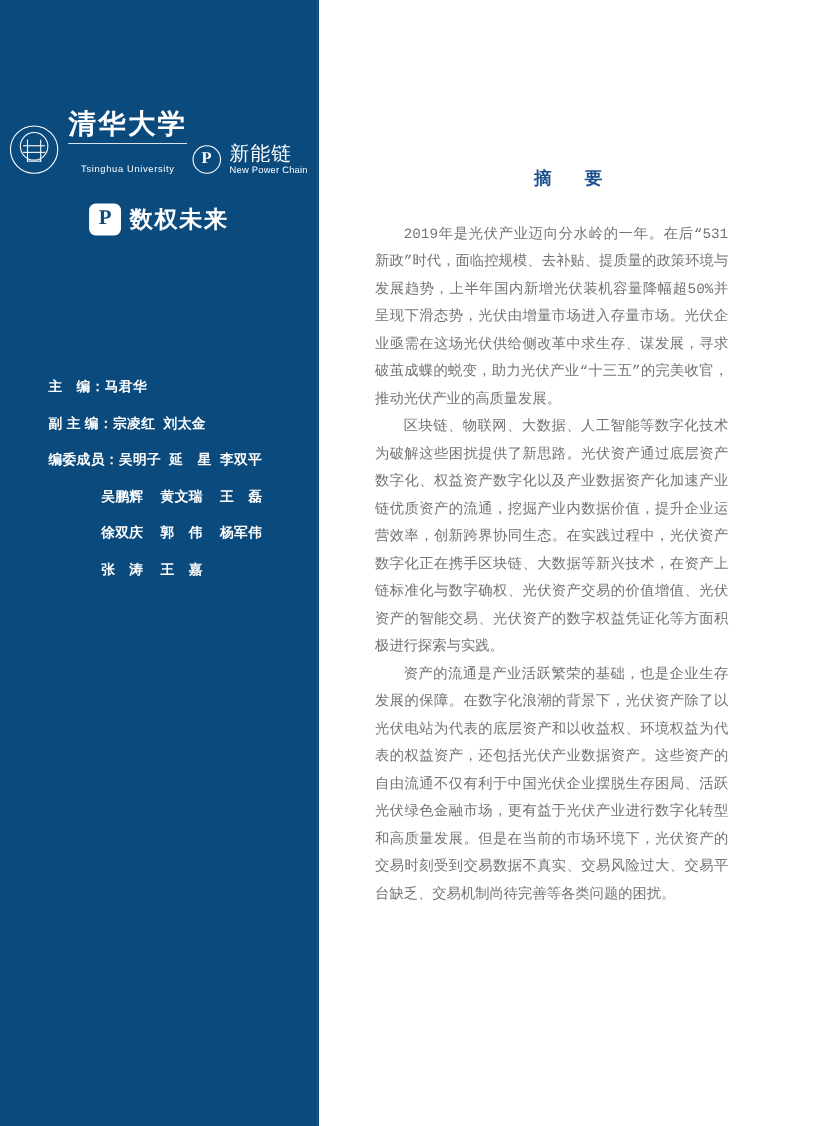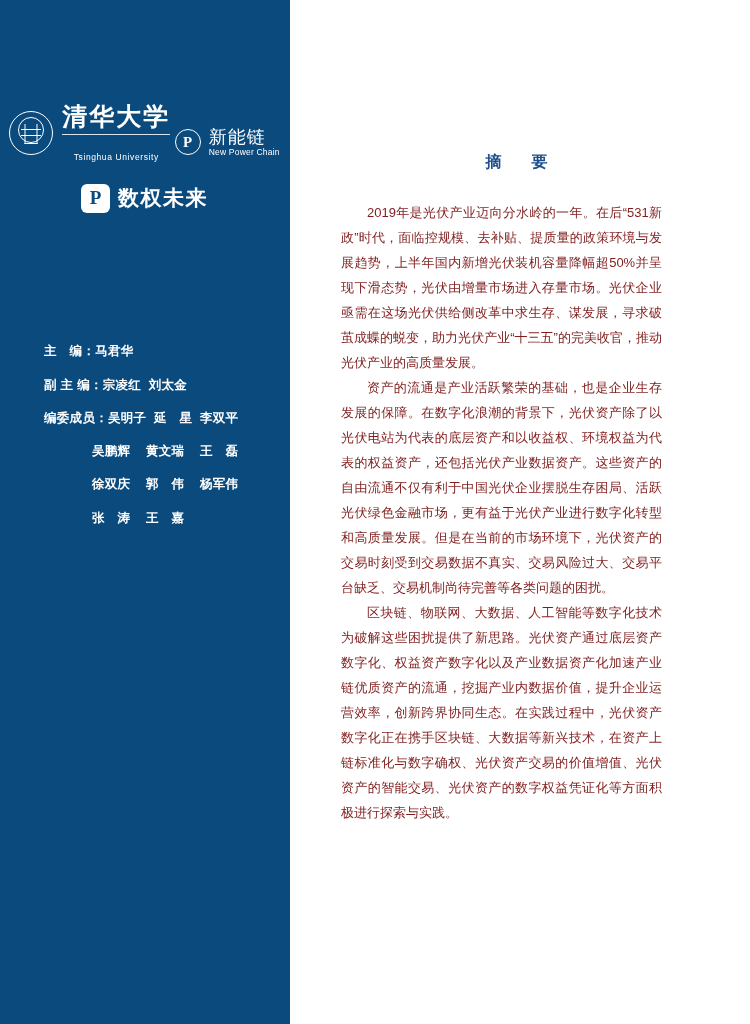--- a/index.html
+++ b/index.html
@@ -31,21 +31,21 @@
   }
   .logo-block {
     position: absolute;
     left: 0;
     top: 100px;
     width: 289px;
     text-align: center;
   }
   .tsinghua-logo {
     display: inline-flex;
-    align-items: center;
+    align-items: flex-end;
     justify-content: center;
     gap: 9px;
   }
   .th-seal {
     width: 44px;
     height: 44px;
     border-radius: 50%;
     border: 1.6px solid #ffffff;
     position: relative;
     box-sizing: border-box;
@@ -230,25 +230,25 @@
     font-size: 16px;
     font-weight: 700;
     letter-spacing: 7px;
     font-family: "DejaVu Sans", sans-serif;
   }
   .abstract-body {
     position: absolute;
     left: 51px;
     top: 200px;
     width: 321px;
-    color: #7f1d1d;
+    color: #737373;
     font-size: 13px;
     line-height: 25px;
     text-align: justify;
-    font-family: Liberation Sans, sans-serif;
+    font-family: Liberation Mono, monospace;
   }
   .abstract-body p {
     margin: 0;
     text-indent: 26px;
   }
 </style>
 </head>
 <body>
 
 <div class="page">
@@ -313,18 +313,18 @@
 
 
   </div>
 
   <div class="divider"></div>
 
   <div class="right-panel">
     <div class="abstract-title">摘　要</div>
     <div class="abstract-body">
       <p>2019年是光伏产业迈向分水岭的一年。在后“531新政”时代，面临控规模、去补贴、提质量的政策环境与发展趋势，上半年国内新增光伏装机容量降幅超50%并呈现下滑态势，光伏由增量市场进入存量市场。光伏企业亟需在这场光伏供给侧改革中求生存、谋发展，寻求破茧成蝶的蜕变，助力光伏产业“十三五”的完美收官，推动光伏产业的高质量发展。</p>
+      <p>区块链、物联网、大数据、人工智能等数字化技术为破解这些困扰提供了新思路。光伏资产通过底层资产数字化、权益资产数字化以及产业数据资产化加速产业链优质资产的流通，挖掘产业内数据价值，提升企业运营效率，创新跨界协同生态。在实践过程中，光伏资产数字化正在携手区块链、大数据等新兴技术，在资产上链标准化与数字确权、光伏资产交易的价值增值、光伏资产的智能交易、光伏资产的数字权益凭证化等方面积极进行探索与实践。</p>
       <p>资产的流通是产业活跃繁荣的基础，也是企业生存发展的保障。在数字化浪潮的背景下，光伏资产除了以光伏电站为代表的底层资产和以收益权、环境权益为代表的权益资产，还包括光伏产业数据资产。这些资产的自由流通不仅有利于中国光伏企业摆脱生存困局、活跃光伏绿色金融市场，更有益于光伏产业进行数字化转型和高质量发展。但是在当前的市场环境下，光伏资产的交易时刻受到交易数据不真实、交易风险过大、交易平台缺乏、交易机制尚待完善等各类问题的困扰。</p>
-      <p>区块链、物联网、大数据、人工智能等数字化技术为破解这些困扰提供了新思路。光伏资产通过底层资产数字化、权益资产数字化以及产业数据资产化加速产业链优质资产的流通，挖掘产业内数据价值，提升企业运营效率，创新跨界协同生态。在实践过程中，光伏资产数字化正在携手区块链、大数据等新兴技术，在资产上链标准化与数字确权、光伏资产交易的价值增值、光伏资产的智能交易、光伏资产的数字权益凭证化等方面积极进行探索与实践。</p>
     </div>
   </div>
 
 </div>
 
 </body></html>

